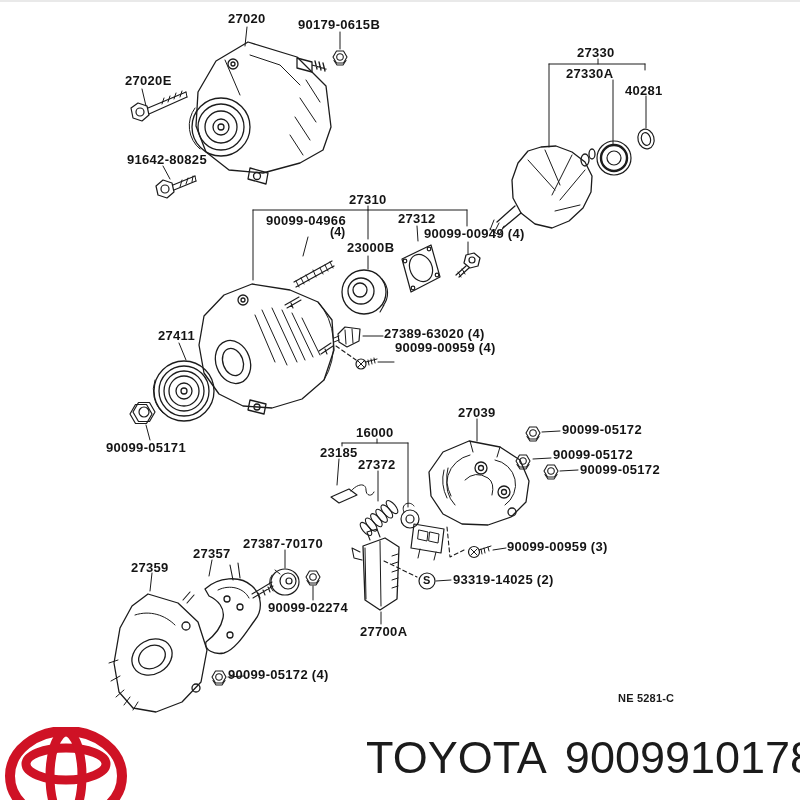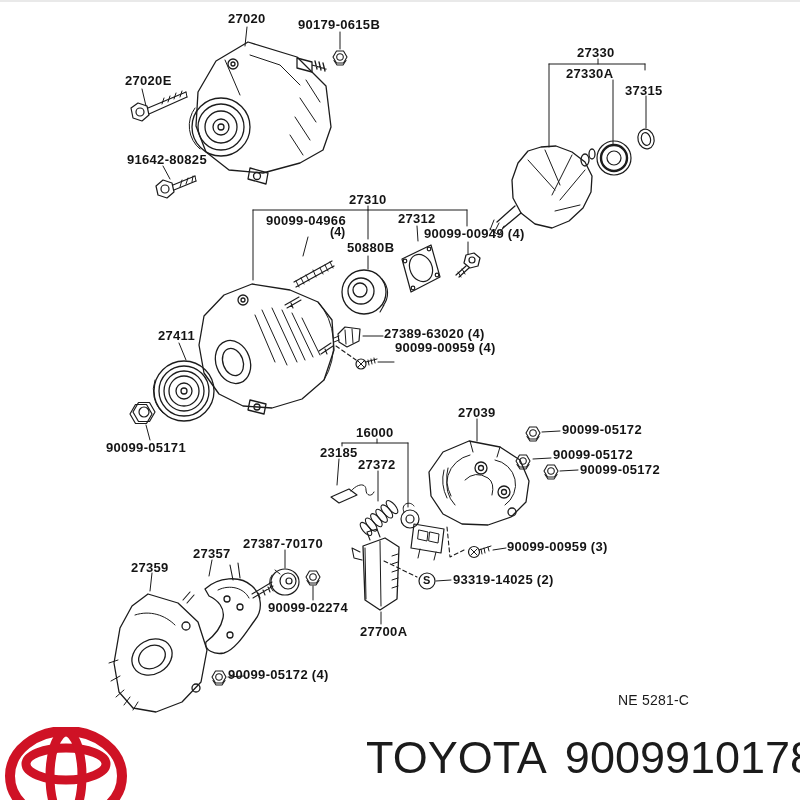--- a/index.html
+++ b/index.html
@@ -6,21 +6,21 @@
   .stage{
     position:relative;width:800px;height:800px;background:#fff;overflow:hidden;
     font-family:"Liberation Sans",sans-serif;color:#161616;
   }
   .scan-edge{position:absolute;left:0;top:0;width:800px;height:2px;background:#e9e9e9;}
   .part-label{
     position:absolute;font-size:13px;font-weight:bold;letter-spacing:.3px;
     color:#141414;white-space:nowrap;line-height:1;
   }
   .qty-label{position:absolute;font-size:12.5px;font-weight:bold;color:#141414;line-height:1;}
-  .doc-code{position:absolute;font-size:14px;font-weight:normal;color:#1a1a1a;letter-spacing:.2px;}
+  .doc-code{position:absolute;font-size:11px;font-weight:bold;color:#1a1a1a;letter-spacing:.2px;}
   .s-symbol{position:absolute;font-size:11px;font-weight:bold;color:#141414;line-height:1;}
   .art{position:absolute;left:0;top:0;}
   .footer-brand{
     position:absolute;left:366px;top:735px;font-size:45px;font-weight:normal;
     color:#1b1b1b;letter-spacing:0;white-space:nowrap;line-height:1;
   }
   .footer-brand span{margin-right:18px;}
   .footer-brand span:last-child{margin-right:0;}
   .logo-wrap{position:absolute;left:2px;top:727px;width:130px;height:100px;}
 </style>
@@ -288,27 +288,27 @@
 
     <use href="#nut7" transform="translate(219,677)"></use>
   </svg>
 
   <div class="part-label" style="left:228px;top:12px">27020</div>
   <div class="part-label" style="left:298px;top:18px">90179-0615B</div>
   <div class="part-label" style="left:125px;top:74px">27020E</div>
   <div class="part-label" style="left:127px;top:153px">91642-80825</div>
   <div class="part-label" style="left:577px;top:46px">27330</div>
   <div class="part-label" style="left:566px;top:67px">27330A</div>
-  <div class="part-label" style="left:625px;top:84px">37315</div>
+  <div class="part-label" style="left:625px;top:84px">40281</div>
   <div class="part-label" style="left:349px;top:193px">27310</div>
   <div class="part-label" style="left:266px;top:214px">90099-04966</div>
   <div class="qty-label" style="left:330px;top:226px">(4)</div>
   <div class="part-label" style="left:398px;top:212px">27312</div>
   <div class="part-label" style="left:424px;top:227px">90099-00949 (4)</div>
-  <div class="part-label" style="left:347px;top:241px">50880B</div>
+  <div class="part-label" style="left:347px;top:241px">23000B</div>
   <div class="part-label" style="left:158px;top:329px">27411</div>
   <div class="part-label" style="left:384px;top:327px">27389-63020 (4)</div>
   <div class="part-label" style="left:395px;top:341px">90099-00959 (4)</div>
   <div class="part-label" style="left:106px;top:441px">90099-05171</div>
   <div class="part-label" style="left:458px;top:406px">27039</div>
   <div class="part-label" style="left:562px;top:423px">90099-05172</div>
   <div class="part-label" style="left:553px;top:448px">90099-05172</div>
   <div class="part-label" style="left:580px;top:463px">90099-05172</div>
   <div class="part-label" style="left:356px;top:426px">16000</div>
   <div class="part-label" style="left:320px;top:446px">23185</div>

